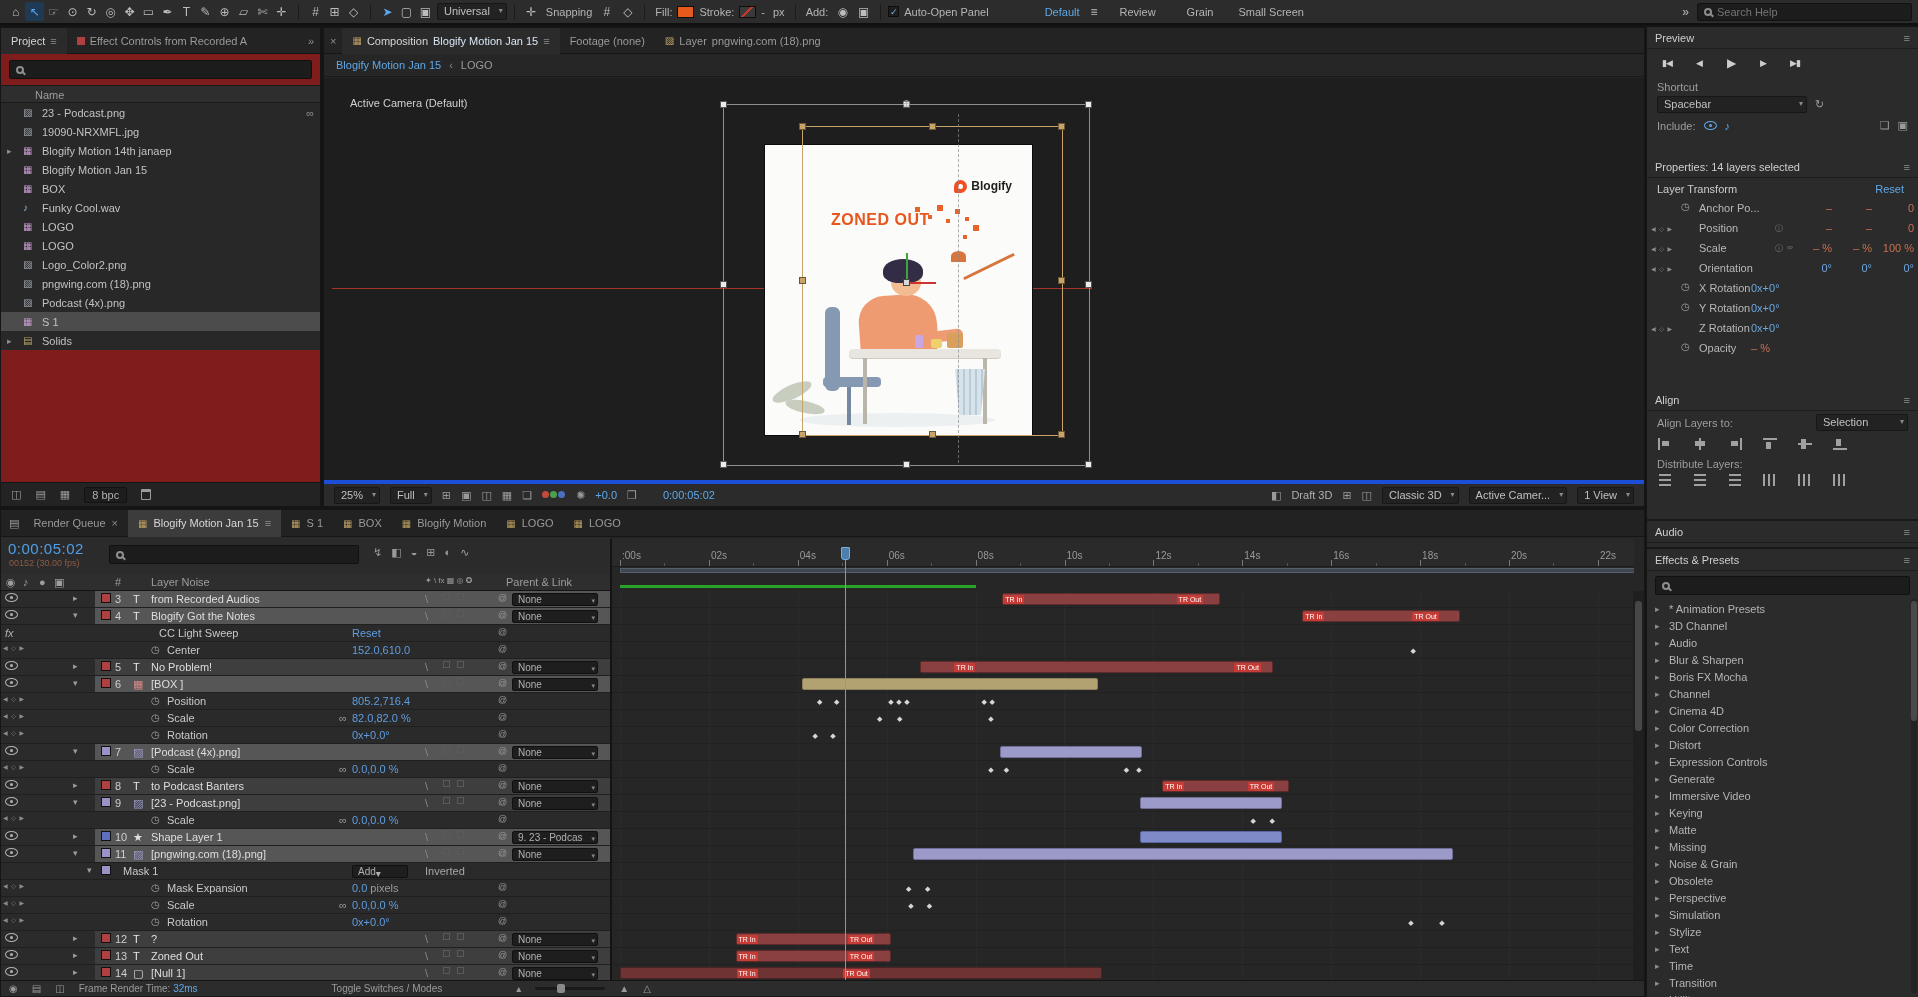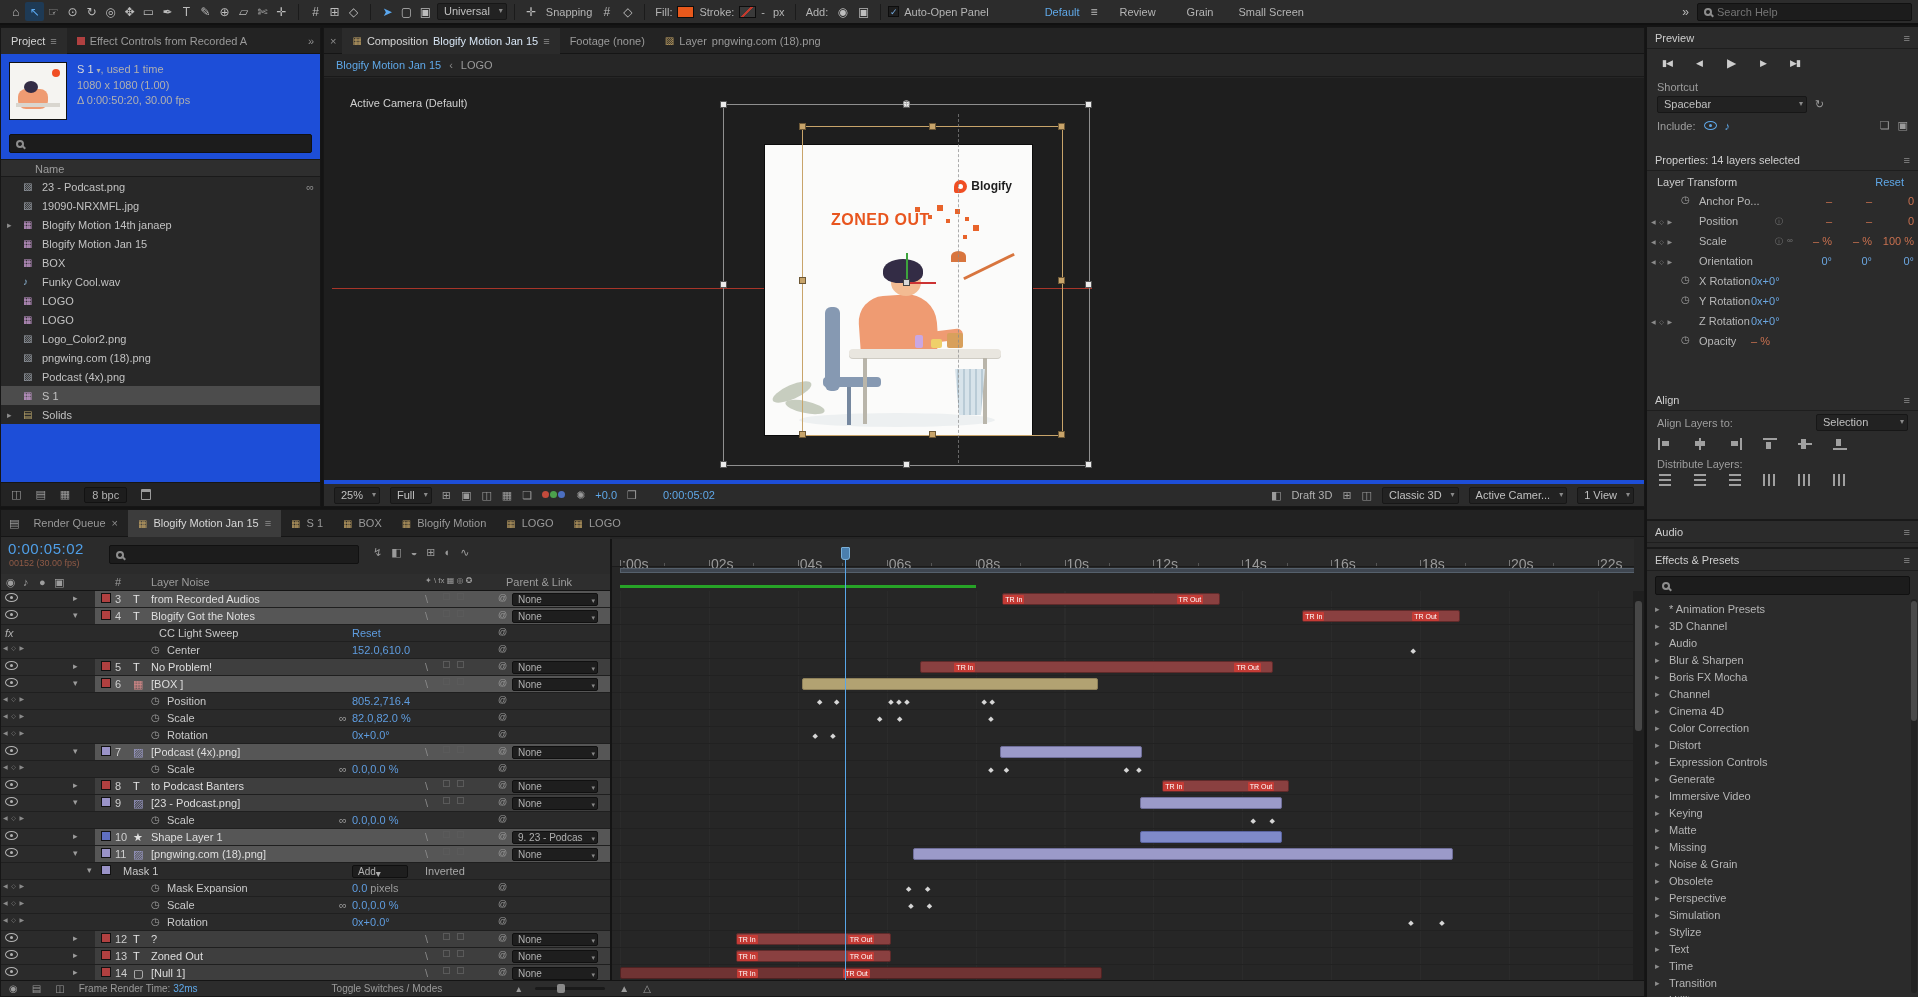--- a/index.html
+++ b/index.html
@@ -1,19 +1,19 @@
 <!DOCTYPE html>
 <html><head>
 <meta charset="utf-8">
 <title>After Effects</title>
 <style>
 *{margin:0;padding:0;box-sizing:border-box;font-family:"Liberation Sans","DejaVu Sans",sans-serif}
 html,body{background:#101010;overflow:hidden}
 #app{position:relative;width:1918px;height:997px;background:#141414;color:#bdbdbd;font-size:11px;overflow:hidden}
-.panel{position:absolute;background:#1d4ed8;border:1px solid #161616;overflow:hidden}
+.panel{position:absolute;background:#7f1d1d;border:1px solid #161616;overflow:hidden}
 
 #toolbar{position:absolute;left:0;top:0;width:1918px;height:25px;background:#2c2c2c;border-bottom:2px solid #101010;display:flex;align-items:center;padding:0 6px;gap:2px;z-index:5}
 .tool{width:19px;height:19px;display:inline-flex;align-items:center;justify-content:center;font-size:12px;color:#bdbdbd;flex:none}
 .tool.active{color:#5aa7ee;background:#1d3document;background:#1e3a55;border-radius:2px}
 .tsep{width:1px;height:16px;background:#1b1b1b;margin:0 5px;flex:none}
 .tlabel{color:#b5b5b5;margin:0 3px;white-space:nowrap}
 .dd{background:#222;border:1px solid #171717;border-radius:2px;padding:1px 16px 2px 6px;position:relative;color:#c0c0c0;white-space:nowrap;flex:none}
 .dd .arr{position:absolute;right:3px;top:2px;font-size:8px;color:#8a8a8a}
 .swatch{width:17px;height:12px;border:1px solid #0d0d0d;flex:none}
 .strokesw{background:linear-gradient(135deg,#3a3a3a 44%,#c23a2e 44%,#c23a2e 56%,#3a3a3a 56%)}
@@ -98,21 +98,21 @@
 .gz-x{position:absolute;left:0;top:-1px;width:30px;height:2px;background:#cc3333}
 .gz-c{position:absolute;left:-3px;top:-4px;width:7px;height:7px;background:#d8d8d8;border:1px solid #444}
 .anchor{position:absolute;left:578px;top:20px;color:#aaa;font-size:10px}
 #cstat{position:absolute;left:0;right:0;bottom:0;height:26px;background:#2b2b2b;border-top:4px solid #1d4ed8;display:flex;align-items:center;gap:10px;padding:0 10px;color:#b0b0b0}
 .cdots{width:24px;height:10px;position:relative}
 .cdots::before{content:"";position:absolute;left:0;top:1px;width:7px;height:7px;border-radius:50%;background:#c34b3c;box-shadow:8px 0 0 #4ca04c,16px 0 0 #4c6fc0}
 
 #rightp{position:absolute;left:1647px;top:27px;width:271px;height:970px;background:#191919}
 .rsec{position:absolute;left:0;right:0;background:#2b2b2b;overflow:hidden}
 #sec-preview{top:0;height:133px}
-#sec-props{top:122px;height:267px}
+#sec-props{top:129px;height:267px}
 #sec-align{top:362px;height:130px}
 #sec-audio{top:494px;height:26px}
 #sec-fx{top:522px;bottom:0}
 #transport{display:flex;gap:12px;align-items:center;padding:6px 10px}
 .tbtn{min-width:20px;height:16px;display:inline-flex;align-items:center;justify-content:center;color:#cdcdcd;font-size:9px;letter-spacing:-1px}
 .rlabel{color:#9d9d9d;padding:4px 10px 0}
 .rrow{display:flex;align-items:center;gap:8px;padding:3px 10px}
 .prow{position:relative;height:20px}
 .pnav{position:absolute;left:4px;top:7px;font-size:6px;color:#8b8b8b;letter-spacing:1px}
 .pstop{position:absolute;left:34px;top:3px;font-size:10px;color:#9a9a9a}
@@ -174,21 +174,21 @@
 .l-stop{left:150px;top:2px;font-size:10px;color:#9a9a9a}
 .l-pname{left:166px;color:#c9c9c9}
 .l-val{left:351px;color:#5f9de0}
 .l-lnk{left:338px;color:#9a9a9a}
 .l-unit{color:#9a9a9a}
 .l-mdd{left:351px;top:2px;width:56px;height:13px;background:#1e1e1e;border:1px solid #101010;border-radius:2px;font-size:10px;color:#b0b0b0;padding:0 12px 0 5px;line-height:12px}
 .l-inv{left:424px;color:#a8a8a8}
 
 #track-wrap{position:absolute;left:609px;top:29px;width:1024px;bottom:16px;border-left:2px solid #141414;background:#262626;overflow:hidden}
 #ruler{position:absolute;left:0;top:0;right:0;height:28px;background:#2a2a2a;border-bottom:1px solid #1b1b1b}
-.rlab{position:absolute;top:17px;font-size:14px;color:#9a9a9a}
+.rlab{position:absolute;top:11px;font-size:10px;color:#9a9a9a}
 .rtick{position:absolute;bottom:0;width:1px;height:6px;background:#777}
 .rtick.minor{height:3px;background:#555}
 #workarea{position:absolute;left:0;top:28px;height:7px;background:#232323}
 #wabar{position:absolute;top:1px;height:5px;background:#3f4650;border:1px solid #55606c}
 #greenline{position:absolute;top:46px;height:3px;background:#27a327;left:0}
 #rows-track{position:absolute;left:0;right:0;top:52px;bottom:0;background-image:repeating-linear-gradient(90deg,#2b2b2b 0 1px,transparent 1px 88.9px);background-position:8px 0}
 .trow{position:relative;height:17px;border-bottom:1px solid #212121}
 .bar{position:absolute;top:2px;height:12px;border-radius:2px}
 .b-red{background:#8a4040;border:1px solid #5f2a2a}
 .b-darkred{background:#703333;border:1px solid #4e2222}
@@ -280,33 +280,20 @@
           <span>Project</span>
           <span class="menu-ic">≡</span>
         </div>
       <div class="tab">
           <span style="width:8px;height:8px;background:#b04040;display:inline-block"></span>
           <span>Effect Controls from Recorded A</span>
         </div>
       <div style="flex:1"></div>
       <span class="menu-ic" style="padding-right:6px">»</span>
     </div>
-    <div id="proj-info">
-      <div id="thumb">
-          <span class="t1"></span>
-          <span class="t2"></span>
-          <span class="t3"></span>
-          <span class="t4"></span>
-        </div>
-      <div>
-        <div class="pinfo-line"><span style="color:#d8d8d8">S 1</span> <span style="font-size:8px">▾</span><span>, used 1 time</span></div>
-        <div class="pinfo-line">1080 x 1080 (1.00)</div>
-        <div class="pinfo-line">Δ 0:00:50:20, 30.00 fps</div>
-      </div>
-    </div>
     <div class="search" id="proj-search">
         <span class="mag"></span>
       </div>
     <div id="proj-cols"><span>Name</span></div>
     <div id="proj-items">
         <div class="pitem">
           <span class="ptw"></span>
           <span class="picon" style="color: rgb(154, 160, 168);">▨</span>
           <span class="plabel">23 - Podcast.png</span>
           <span class="plink">∞</span>

